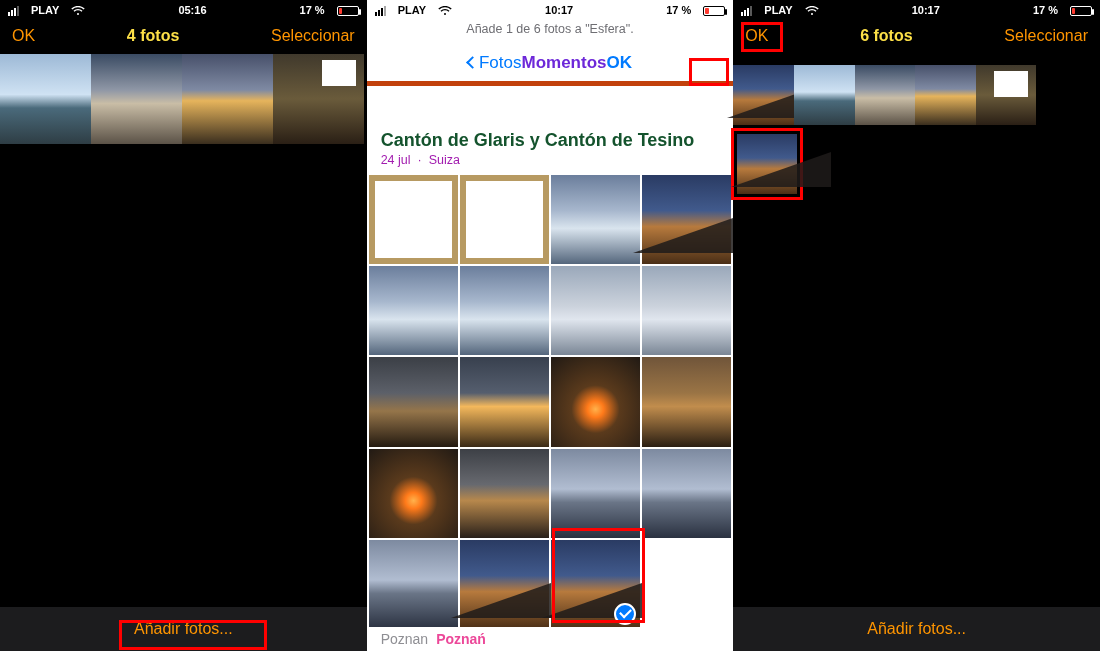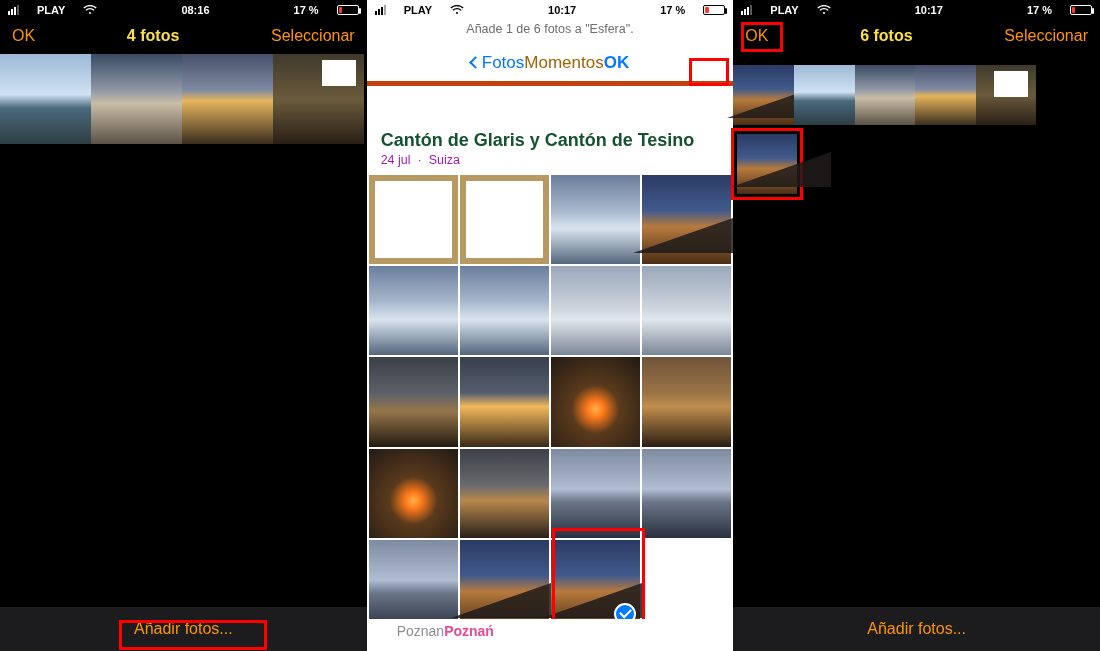--- a/index.html
+++ b/index.html
@@ -3,21 +3,21 @@
 <meta charset="utf-8">
 <style>
   * { margin: 0; padding: 0; box-sizing: border-box; }
   html, body { width: 1100px; height: 651px; font-family: -apple-system, "Helvetica Neue", Arial, sans-serif; background: #fff; overflow: hidden; }
   .wrap { width: 1100px; height: 651px; display: flex; }
   .phone { width: 366.666px; height: 651px; position: relative; }
   .dark  { background: #000; color: #fff; }
   .light { background: #fff; color: #000; }
   
   .status { height: 18px; display: flex; align-items: center; justify-content: space-between; font-size: 11px; padding: 2px 8px 0; font-weight: 600; }
-  .status .left, .status .right { display: flex; align-items: center; gap: 18px; }
+  .status .left, .status .right { display: flex; align-items: flex-end; gap: 12px; }
   .signal { display: inline-flex; align-items: flex-end; gap: 1px; }
   .signal span { width: 2px; background: currentColor; display: inline-block; }
   .signal .b1{height:4px}.signal .b2{height:6px}.signal .b3{height:8px}.signal .b4{height:10px;opacity:.35}
   .wifi { display:inline-block; }
   .battery { width: 22px; height: 10px; border: 1px solid currentColor; border-radius: 2px; position: relative; display:inline-block; vertical-align:middle;}
   .battery::after { content:""; position:absolute; right:-3px; top:2px; width:2px; height:6px; background: currentColor; border-radius:1px;}
   .battery .fill { position:absolute; left:1px; top:1px; bottom:1px; width: 17%; background: #ff3b30; border-radius:1px;}
   .light .status { color:#000; }
   .dark  .status { color:#fff; }
   
@@ -31,32 +31,32 @@
   .small5 .thumb { width: 60.6px; height: 60px; }
   .strip.small5 { height: 60px; }
   
   .bottom { position:absolute; left:0; right:0; bottom:0; height:44px; background:#1c1c1e; display:flex; align-items:center; justify-content:center; color:#ff9500; font-size:16px; }
   
   .hl { position:absolute; border:3px solid #ff0000; pointer-events:none; }
   
   .light .instr { font-size: 12.5px; color:#6e6e73; text-align:center; padding: 4px 0 8px; }
   .navbar { height: 42px; display:flex; align-items:center; justify-content:center; padding:0 12px; border-bottom:5px solid #c2410c; font-size:17px; }
   .navbar .back { color:#007aff; display:flex; align-items:center; gap:2px; }
-  .navbar .center { font-weight:400; color:#a16207; }
+  .navbar .center { font-weight:700; color:#6d28d9; }
   .navbar .okblue { color:#007aff; font-weight:600; }
   .chev { display:inline-block; width:9px; height:9px; border-left:2px solid #007aff; border-bottom:2px solid #007aff; transform:rotate(45deg);}
   .album-head { padding: 10px 14px 8px; }
   .album-head .t { font-weight:700; font-size:18px; color:#14532d;margin-top:34px;}
   .album-head .s { font-size:12.5px; color:#a21caf; margin-top:2px;}
   .grid { display:grid; grid-template-columns: repeat(4, 1fr); gap: 2px; padding: 0 2px;}
   .grid .cell { width: 100%; padding-top: 100%; position: relative; }
   .grid .cell .img { position:absolute; inset:0; }
   .checkmark { position:absolute; right:4px; bottom:4px; width:22px; height:22px; border-radius:50%; background:#007aff; border:2px solid #fff; display:flex; align-items:center; justify-content:center;}
   .checkmark::after { content:""; width:9px; height:5px; border-left:2px solid #fff; border-bottom:2px solid #fff; transform:rotate(-45deg) translate(1px,-1px);}
-  .placelabel { position:absolute; bottom:8px; left:0; right:0; height:24px; display:flex; align-items:center; padding:0 30px; font-size:14px; color:#000; background:#fff; gap:0;}
+  .placelabel { position:absolute; bottom:0; left:0; right:0; height:24px; display:flex; align-items:center; padding:0 14px; font-size:14px; color:#000; background:#fff; gap:8px;}
   .placelabel span:first-child { color:#8e8e93; }
   
   .sunset1 { background: linear-gradient(180deg,#3a4b63 0%,#8f97a6 40%,#c9bda6 55%,#5b5247 100%); }
   .beach   { background: linear-gradient(180deg,#9db9d6 0%,#cfe2f3 45%,#4a6a7b 60%,#2e3d44 100%); }
   .person  { background: linear-gradient(180deg,#40392c 0%,#6a5b3b 50%,#2a1f15 100%); position:relative;}
   .person::after{content:"";position:absolute;top:6px;right:8px;width:34px;height:26px;background:#fff;}
   .sunset2 { background: linear-gradient(180deg,#47506a 0%,#7f8aa3 40%,#e6b45c 52%,#3a2e1e 100%); }
   .frame   { background: linear-gradient(180deg,#b79a62,#b79a62); padding:6px; }
   .frame .inner{ background:#fff; width:100%; height:100%;}
   .wing    { background: linear-gradient(180deg,#2a3b63 0%,#415a8c 40%,#b77a3d 58%,#4a2e16 100%); position:relative;}
@@ -87,21 +87,21 @@
             <span class="b3"></span>
             <span class="b4"></span>
           </span>
         <span>PLAY</span>
         <span class="wifi">
           <svg width="14" height="10" viewBox="0 0 14 10">
               <path d="M7 9a1 1 0 100-2 1 1 0 000 2zM3.5 5.8a5 5 0 017 0l1-1a6.4 6.4 0 00-9 0l1 1zM1.3 3.6a8.1 8.1 0 0111.4 0l1-1a9.6 9.6 0 00-13.4 0l1 1z" fill="currentColor"></path>
             </svg>
         </span>
       </div>
-      <div>08:16</div>
+      <div>05:16</div>
       <div class="right">
         <span>17 %</span>
         <span class="battery">
             <span class="fill"></span>
           </span>
       </div>
     </div>
 
     <div class="topnav">
       <span class="ok">OK</span>

